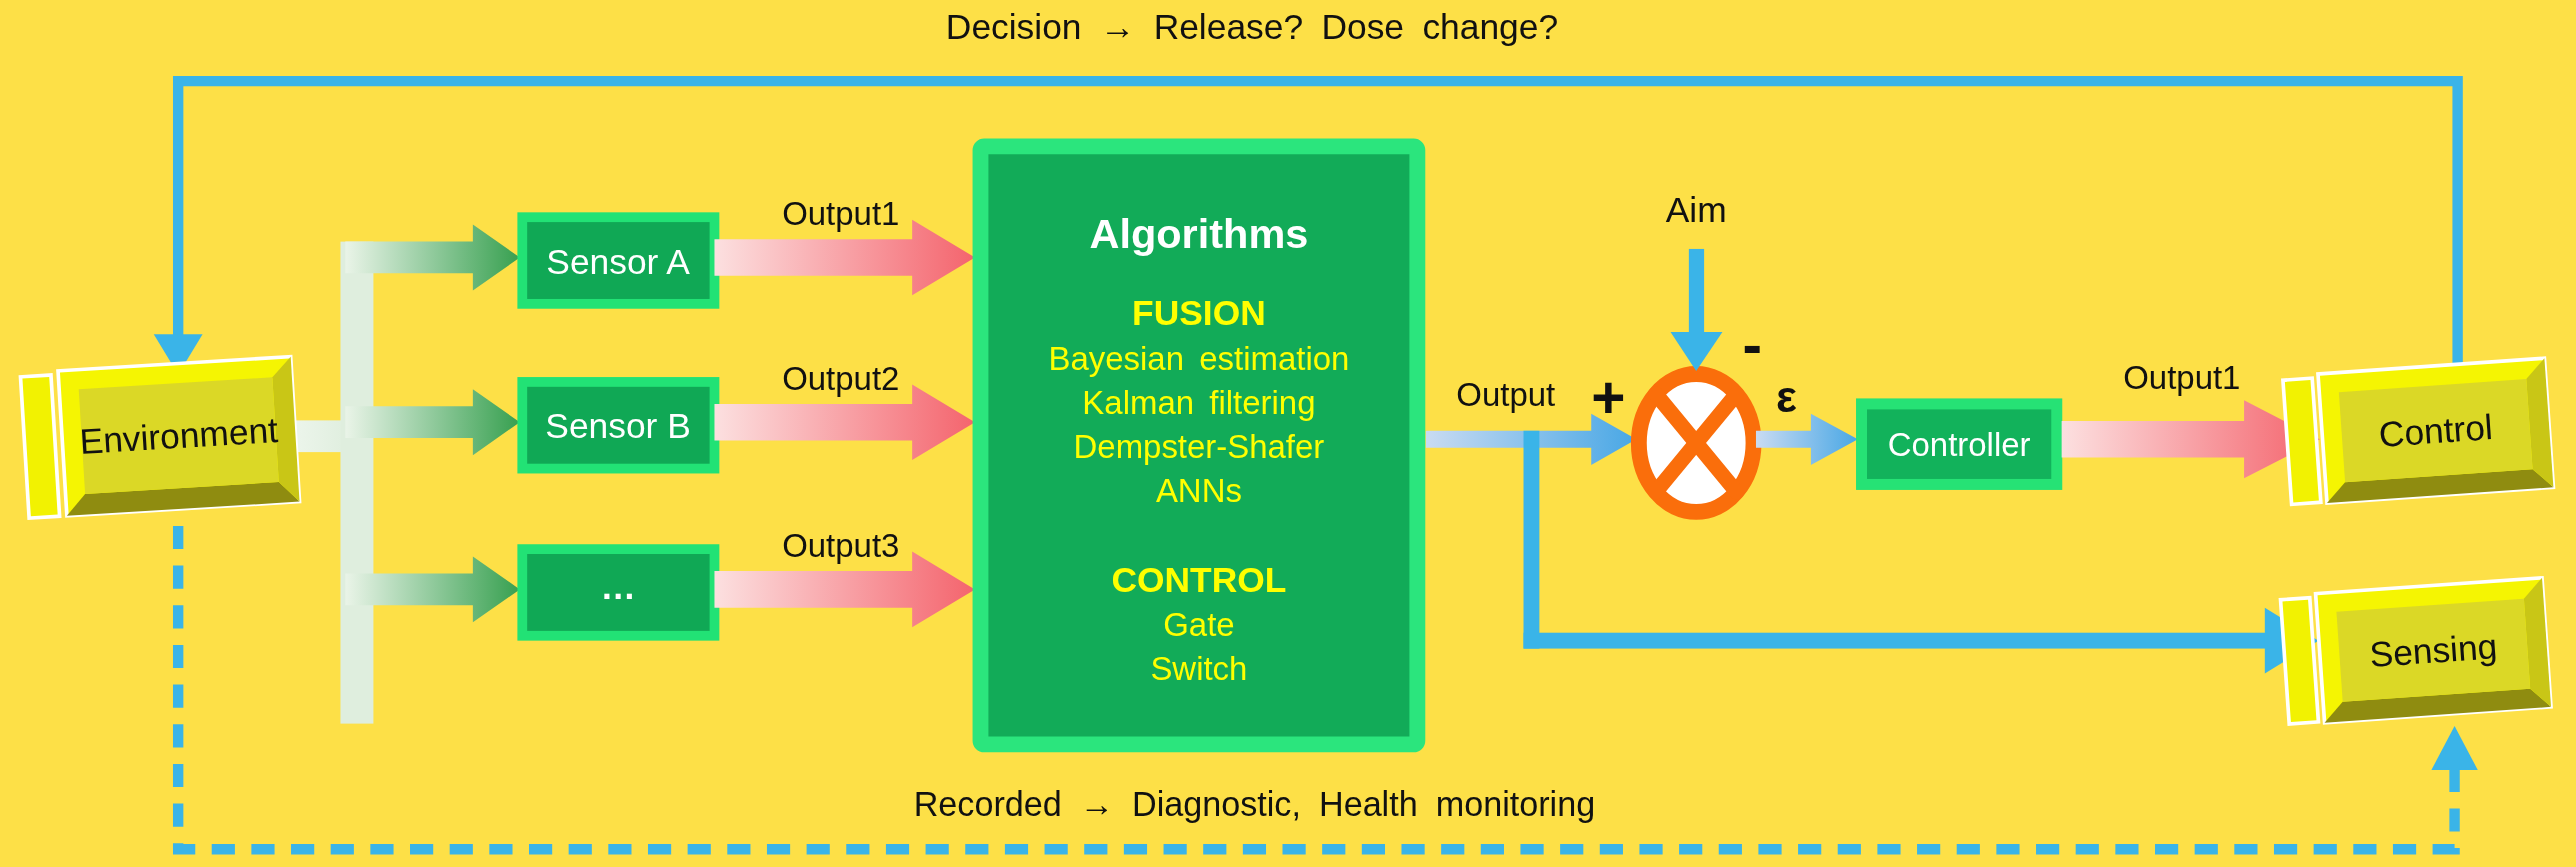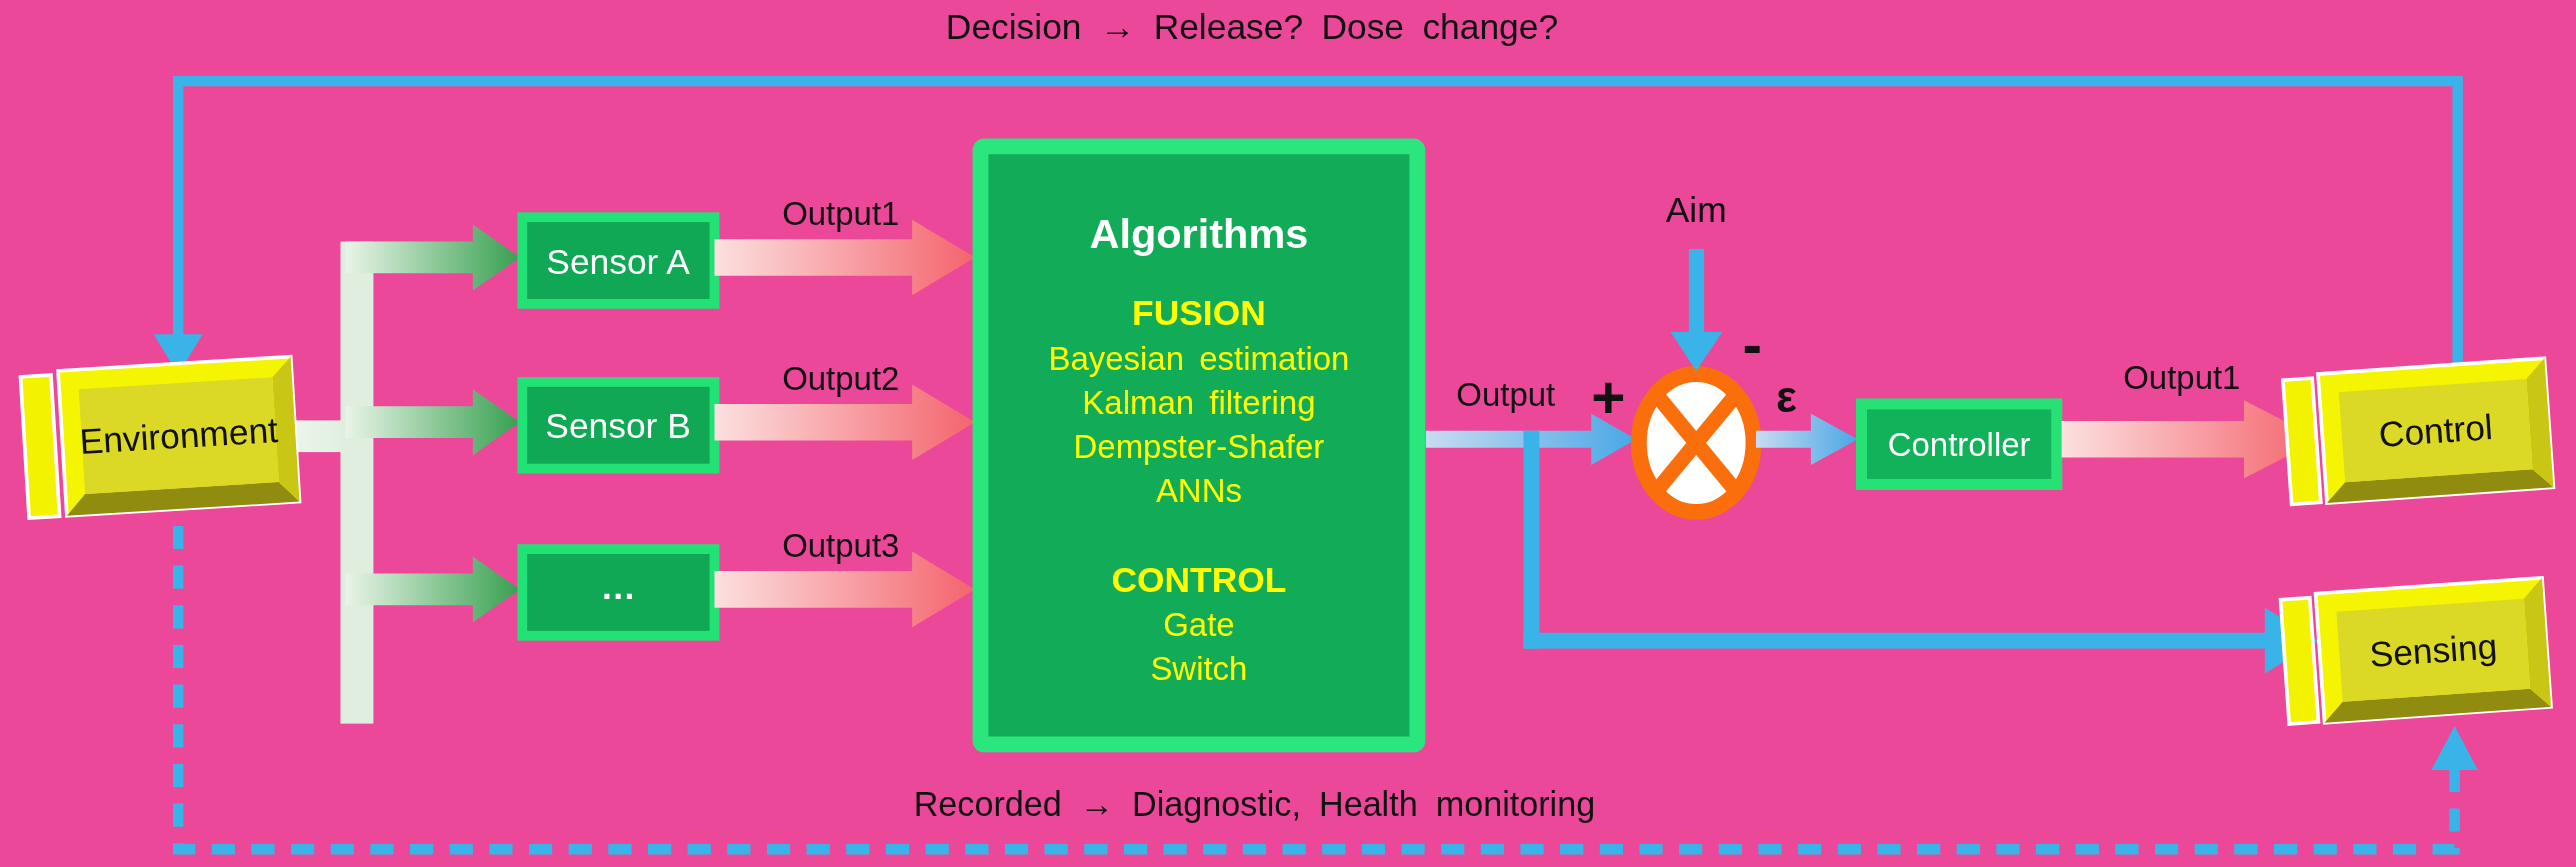--- a/index.html
+++ b/index.html
@@ -1,16 +1,16 @@
 <!DOCTYPE html>
 <html style="font-size:9.8px"><head>
 <meta charset="utf-8">
 <style>
   html,body{margin:0;padding:0;background:#ffffff;}
-  .stage{width:100%;background:#ec4899;}
+  .stage{width:100%;background:#fde047;}
   svg{display:block;width:100%;height:auto;}
   .t{font-family:"Liberation Sans","DejaVu Sans",sans-serif;}
   .ann{font-size:58px;fill:#111111;word-spacing:14px;}
   .boxlbl{font-size:58px;fill:#111111;}
   .senlbl{font-size:58px;fill:#ffffff;}
   .alg-title{font-size:68px;font-weight:bold;fill:#ffffff;}
   .alg-head{font-size:58px;font-weight:bold;fill:#FFFF00;}
   .alg-item{font-size:54px;fill:#FFFF00;word-spacing:10px;}
   .outlbl{font-size:54px;fill:#111111;}
   .sign{font-size:96px;font-weight:bold;fill:#111111;}

